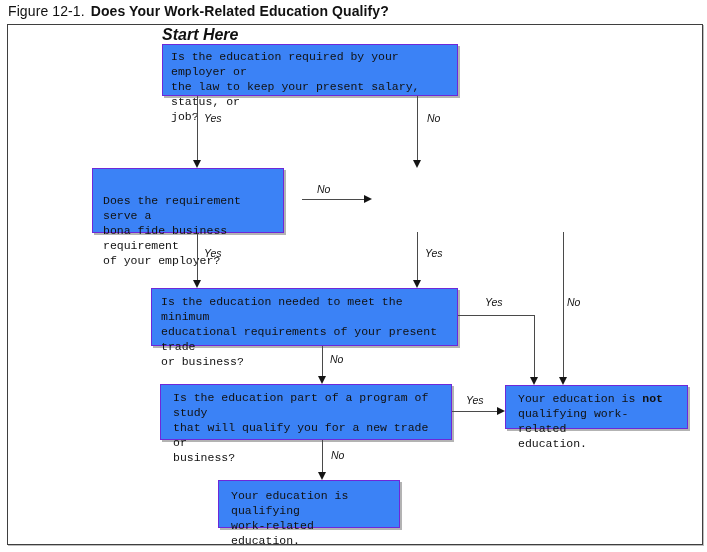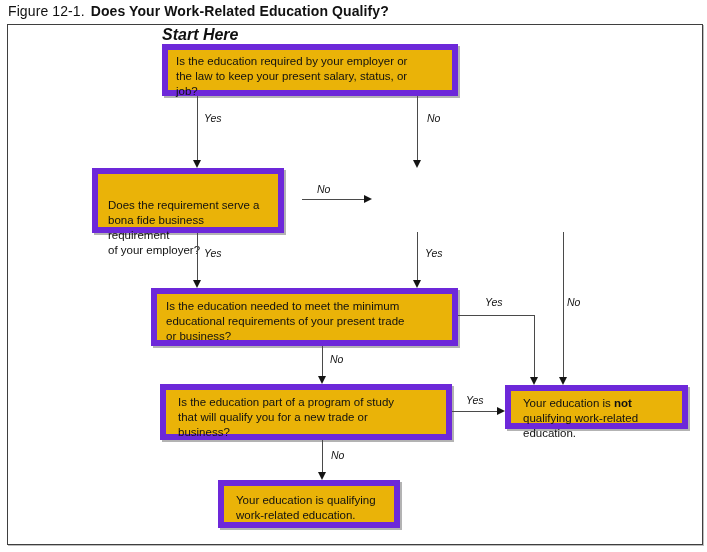--- a/index.html
+++ b/index.html
@@ -33,26 +33,27 @@
   .start-here {
     position: absolute;
     left: 162px; top: 26px; width: 296px;
     font-weight: bold;
     font-style: italic;
     font-size: 16px;
   }
   .box {
     position: absolute;
     box-sizing: border-box;
-    background: #eab308;
-    border: 6px solid #6d28d9;
+    background: #3b82f6;
+    border: 1px solid #6d28d9;
     box-shadow: 2px 2px 0 #b3b3b3;
     font-size: 11.5px;
     line-height: 15px;
     white-space: pre-line;
+    font-family: Liberation Mono, monospace;
   }
   .b-q1   { left: 162px; top:  44px; width: 296px; height: 52px; padding: 4px 8px; }
   .b-q2   { left:  92px; top: 168px; width: 192px; height: 65px; padding: 24px 10px; }
   .b-q3   { left: 372px; top: 168px; width: 201px; height: 64px; padding: 8px 10px; }
   .b-q4   { left: 151px; top: 288px; width: 307px; height: 58px; padding: 5px 9px; }
   .b-q5   { left: 160px; top: 384px; width: 292px; height: 56px; padding: 5px 12px; }
   .b-nq   { left: 505px; top: 385px; width: 183px; height: 44px; padding: 5px 12px; }
   .b-qual { left: 218px; top: 480px; width: 182px; height: 48px; padding: 7px 12px; }
   .vline, .hline { position: absolute; background: #4a4a4a; }
   .vline { width: 1px; }

